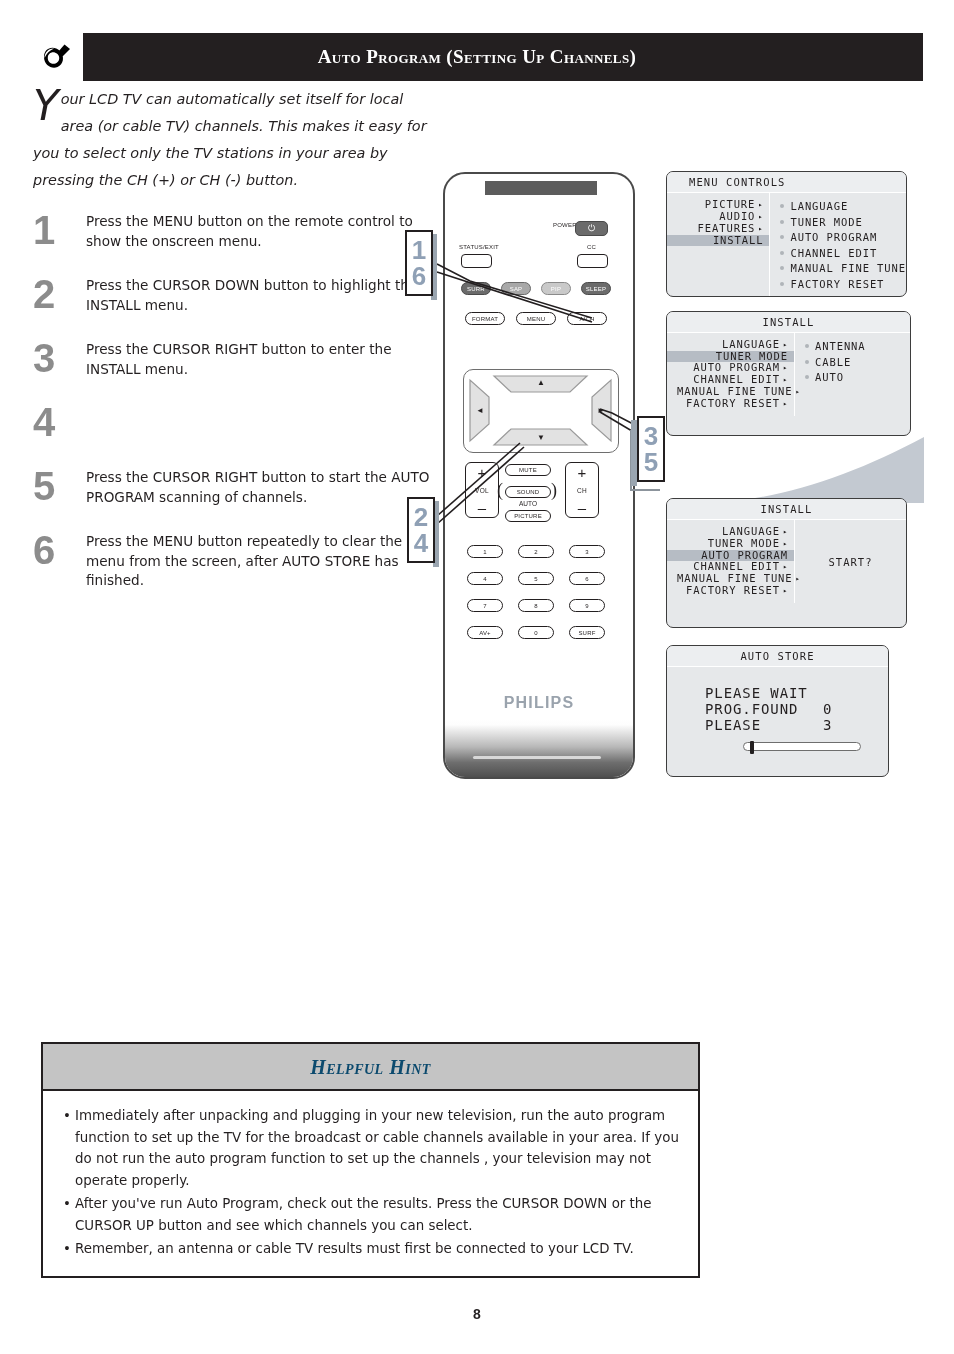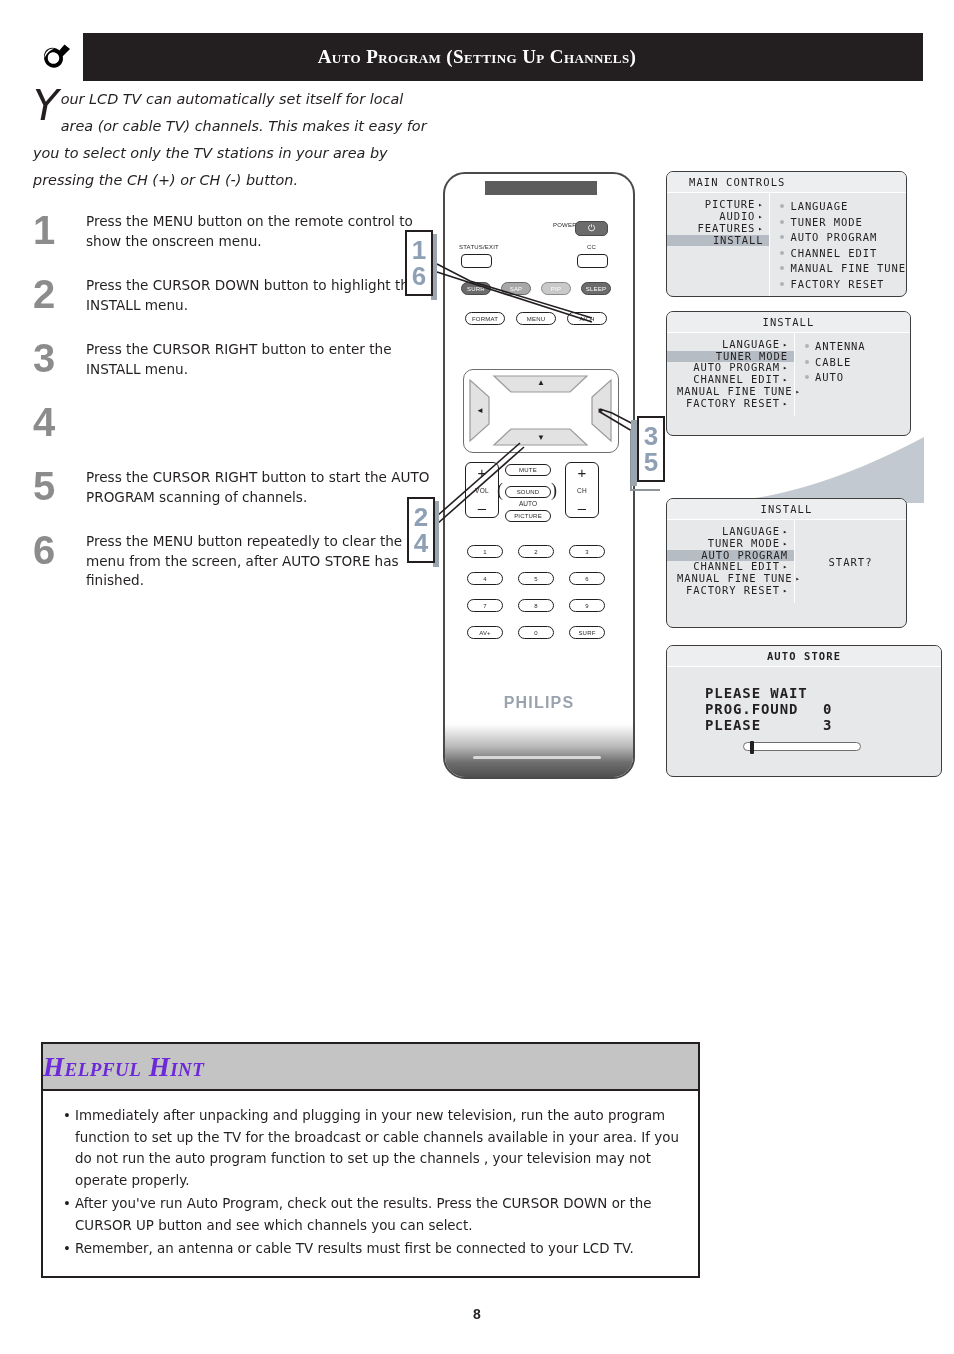--- a/index.html
+++ b/index.html
@@ -259,24 +259,25 @@
   #hint {
     position: absolute; left: 41px; top: 1042px;
     width: 659px;
     border: 2px solid #231f20;
     background: #ffffff;
   }
   #hint-title {
     height: 47px; line-height: 47px;
     background: #c4c4c4;
     border-bottom: 2px solid #231f20;
+    text-align: center;
     font-family: "Liberation Serif", serif;
     font-style: italic; font-weight: bold;
-    font-size: 27px; letter-spacing: .5px;
-    color: #6d28d9;
+    font-size: 20px; letter-spacing: .5px;
+    color: #0c4a6e;
     font-variant: small-caps;
   }
   #hint-body { padding: 14px 16px 14px 18px; }
   .hint-li {
     font-family: "DejaVu Sans", sans-serif;
     font-size: 13.4px; line-height: 21.5px;
     color: #231f20;
     position: relative;
     padding-left: 14px;
     margin-bottom: 2px;
@@ -441,21 +442,21 @@
   <div id="philips-logo">PHILIPS</div>
   <div id="remote-bottom-grad"></div>
   <div id="remote-bottom-line"></div>
 </div>
 
 <svg id="wedge" viewBox="0 0 224 66">
   <path d="M0,66 C70,66 150,40 224,0 L224,66 Z" fill="#c3c9d1"></path>
 </svg>
 
 <div class="osd" id="osd-main" style="left:666px; top:171px; width:241px; height:126px;">
-  <div class="osd-title left">MAIN CONTROLS</div>
+  <div class="osd-title left">MENU CONTROLS</div>
   <div class="osd-body">
     <div class="osd-left" style="width:125px;">
       <div class="osd-item"><span>PICTURE</span><span class="arw">▸</span></div>
       <div class="osd-item"><span>AUDIO</span><span class="arw">▸</span></div>
       <div class="osd-item"><span>FEATURES</span><span class="arw">▸</span></div>
       <div class="osd-item hl"><span>INSTALL</span></div>
     </div>
     <div class="osd-right">
       <div class="osd-ritem"><span class="bullet"></span><span>LANGUAGE</span></div>
       <div class="osd-ritem"><span class="bullet"></span><span>TUNER MODE</span></div>
@@ -494,21 +495,21 @@
       <div class="osd-item"><span>TUNER MODE</span><span class="arw">▸</span></div>
       <div class="osd-item hl"><span>AUTO PROGRAM</span></div>
       <div class="osd-item"><span>CHANNEL EDIT</span><span class="arw">▸</span></div>
       <div class="osd-item"><span>MANUAL FINE TUNE</span><span class="arw">▸</span></div>
       <div class="osd-item"><span>FACTORY RESET</span><span class="arw">▸</span></div>
     </div>
     <div class="osd-center">START?</div>
   </div>
 </div>
 
-<div class="osd" id="osd-autostore" style="left:666px; top:645px; width:276px; height:132px;font-weight:bold;">
+<div class="osd" id="osd-autostore" style="left:666px; top:645px; width:223px; height:132px;">
   <div class="osd-title">AUTO STORE</div>
   <div style="padding:18px 0 0 38px;">
     <div class="as-row">
       <div class="as-label">PLEASE WAIT</div>
     </div>
     <div class="as-row">
       <div class="as-label">PROG.FOUND</div>
       <div class="as-val">0</div>
     </div>
     <div class="as-row">

